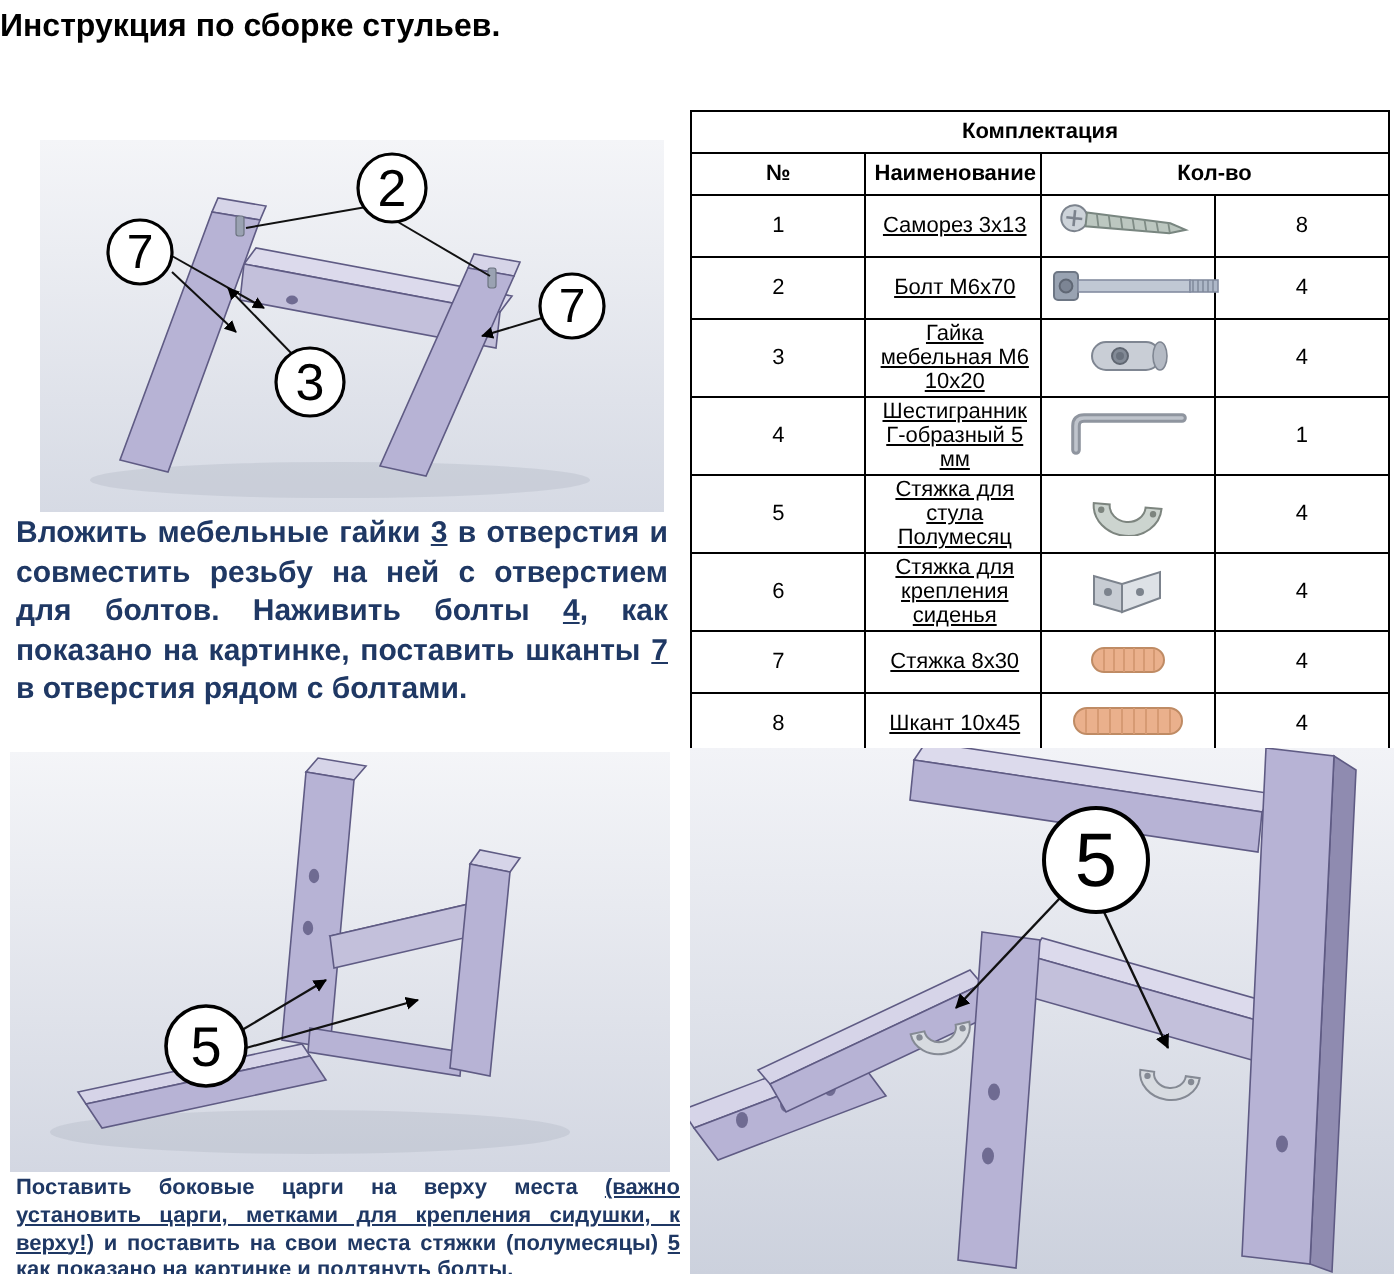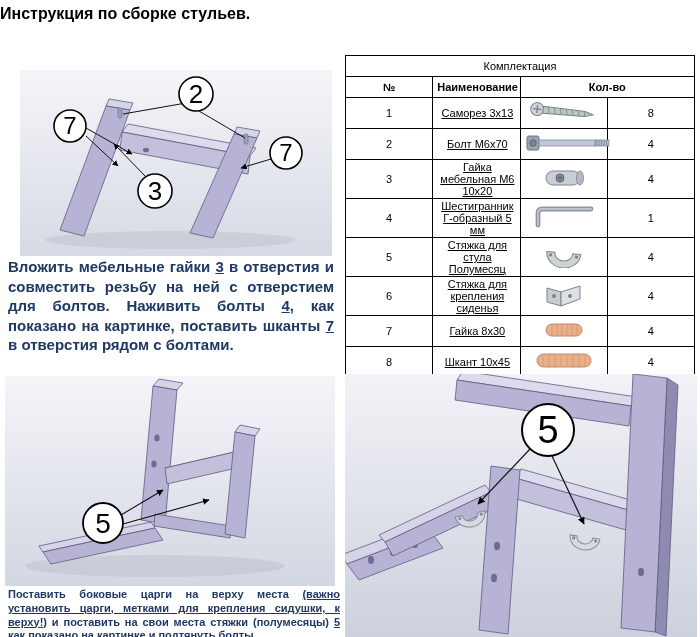--- a/index.html
+++ b/index.html
@@ -24,21 +24,21 @@
     font-weight:bold; color:#1f3864; text-align:justify;
   }
   .i1 { left:8px; top:257px; width:326px; }
   .i2 { left:8px; top:588px; width:332px; font-size:11px; line-height:1.25; }
   .instr .u { text-decoration:underline; }
   table.parts {
     position:absolute; left:345px; top:55px; border-collapse:collapse;
     font-size:11px; color:#000; table-layout:fixed; width:350px;
   }
   table.parts td { border:1px solid #000; padding:1px 4px; vertical-align:middle; }
-  table.parts td.tt { font-weight:normal; text-align:center; height:18px; }
+  table.parts td.tt { font-weight:bold; text-align:center; height:18px; }
   table.parts td.hd { font-weight:bold; text-align:center; height:18px; }
   table.parts td.c { text-align:center; }
   table.parts td.nm { text-align:center; padding-left:6px;text-decoration:underline; }
   table.parts tr.dr td { height:28px; }
   .cnum { width:28px; }
   .cname { width:182px; }
   .cic { width:104px; }
   .cqty { width:30px; }
   svg text.co { font-family:"Liberation Sans", sans-serif; fill:#000; }
 </style>
@@ -207,21 +207,21 @@
           <polygon points="20,24 39,17 39,4 20,10" fill="#dde1e6" stroke="#7c838d"></polygon>
           <circle cx="13" cy="14" r="2" fill="#7c838d"></circle>
           <circle cx="29" cy="14" r="2" fill="#7c838d"></circle>
         </svg>
       </td>
       <td class="c">4</td>
     </tr>
 
     <tr class="dr">
       <td class="c">7</td>
-      <td class="nm">Гайка 8х30</td>
+      <td class="nm">Стяжка 8х30</td>
       <td class="c">
         <svg width="56" height="22" viewBox="0 0 56 22">
           <rect x="10" y="5" width="36" height="12" rx="6" fill="#eab08c" stroke="#bf8b64"></rect>
           <path d="M16 5.6 v10.8 M21 5.2 v11.6 M26 5 v12 M31 5 v12 M36 5.2 v11.6 M41 5.6 v10.8" stroke="#d69a73" stroke-width="1" fill="none"></path>
         </svg>
       </td>
       <td class="c">4</td>
     </tr>
 
     <tr class="dr">

